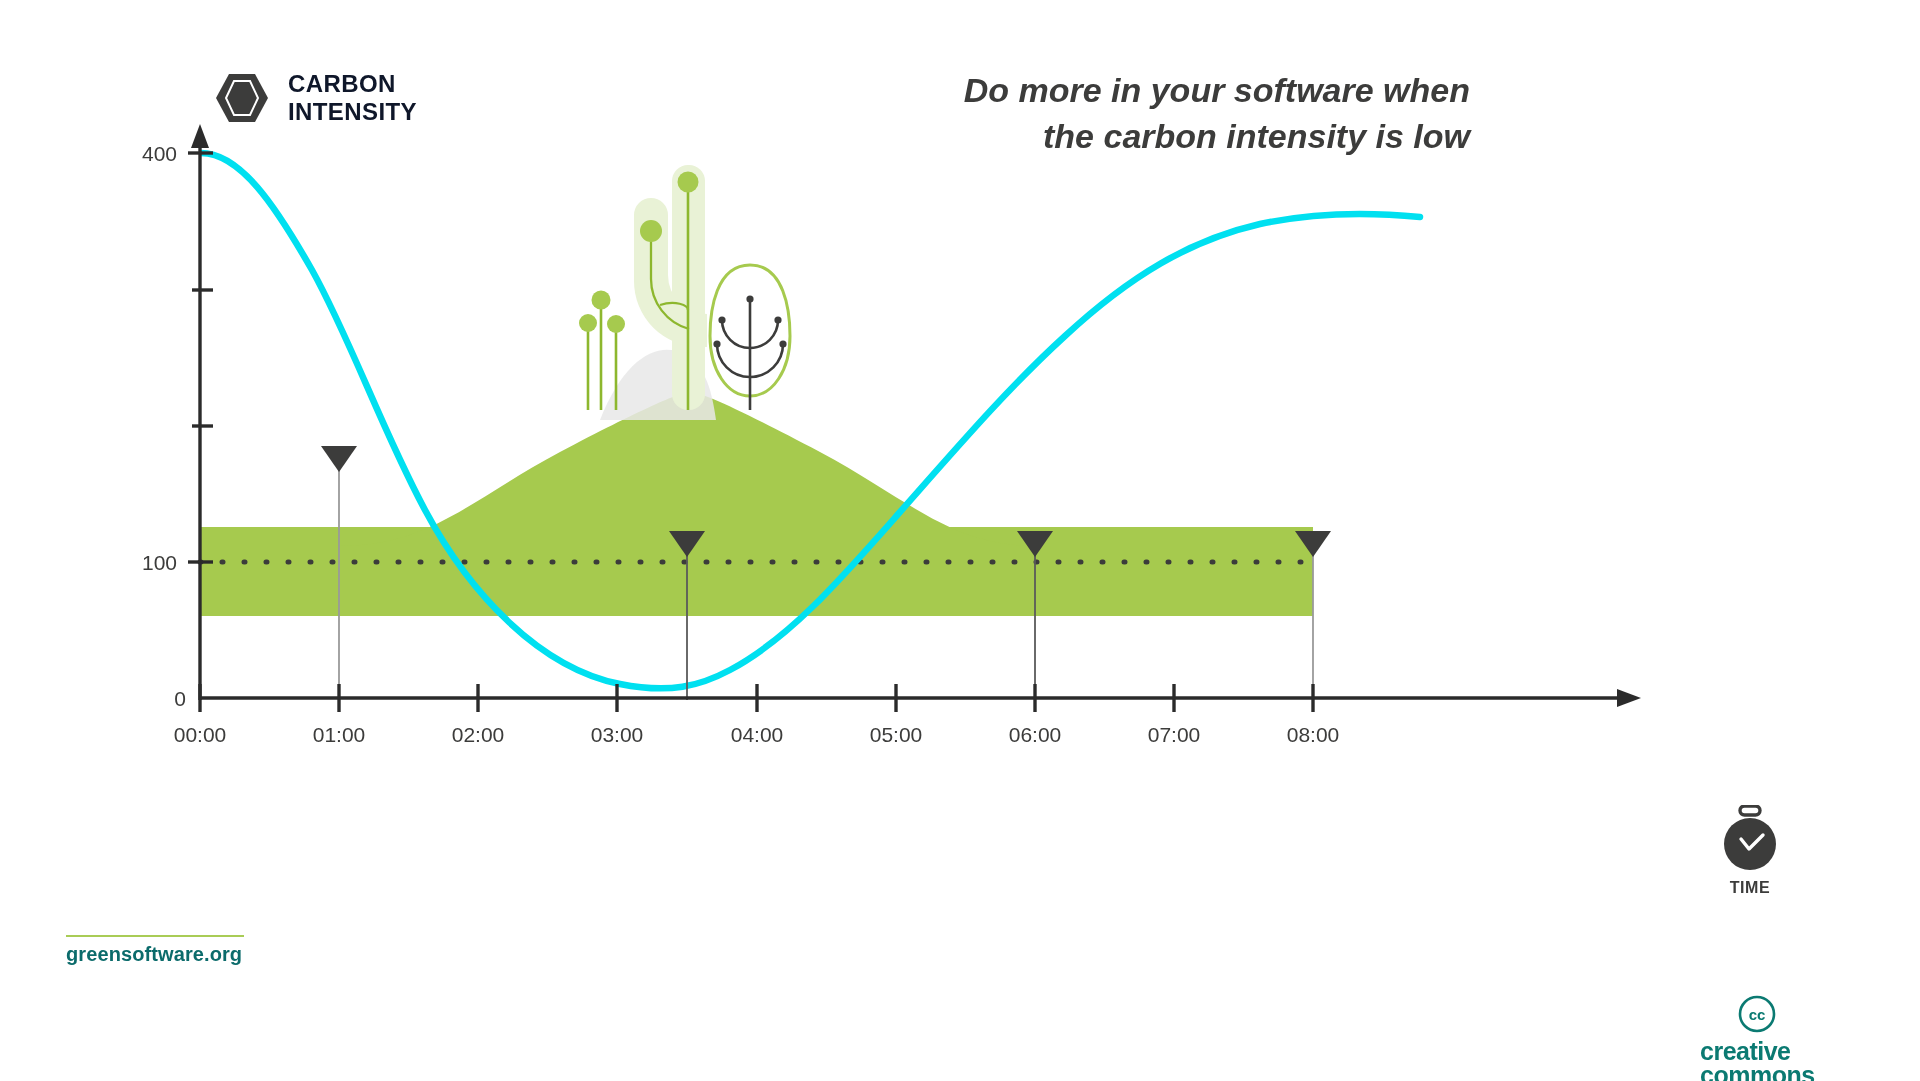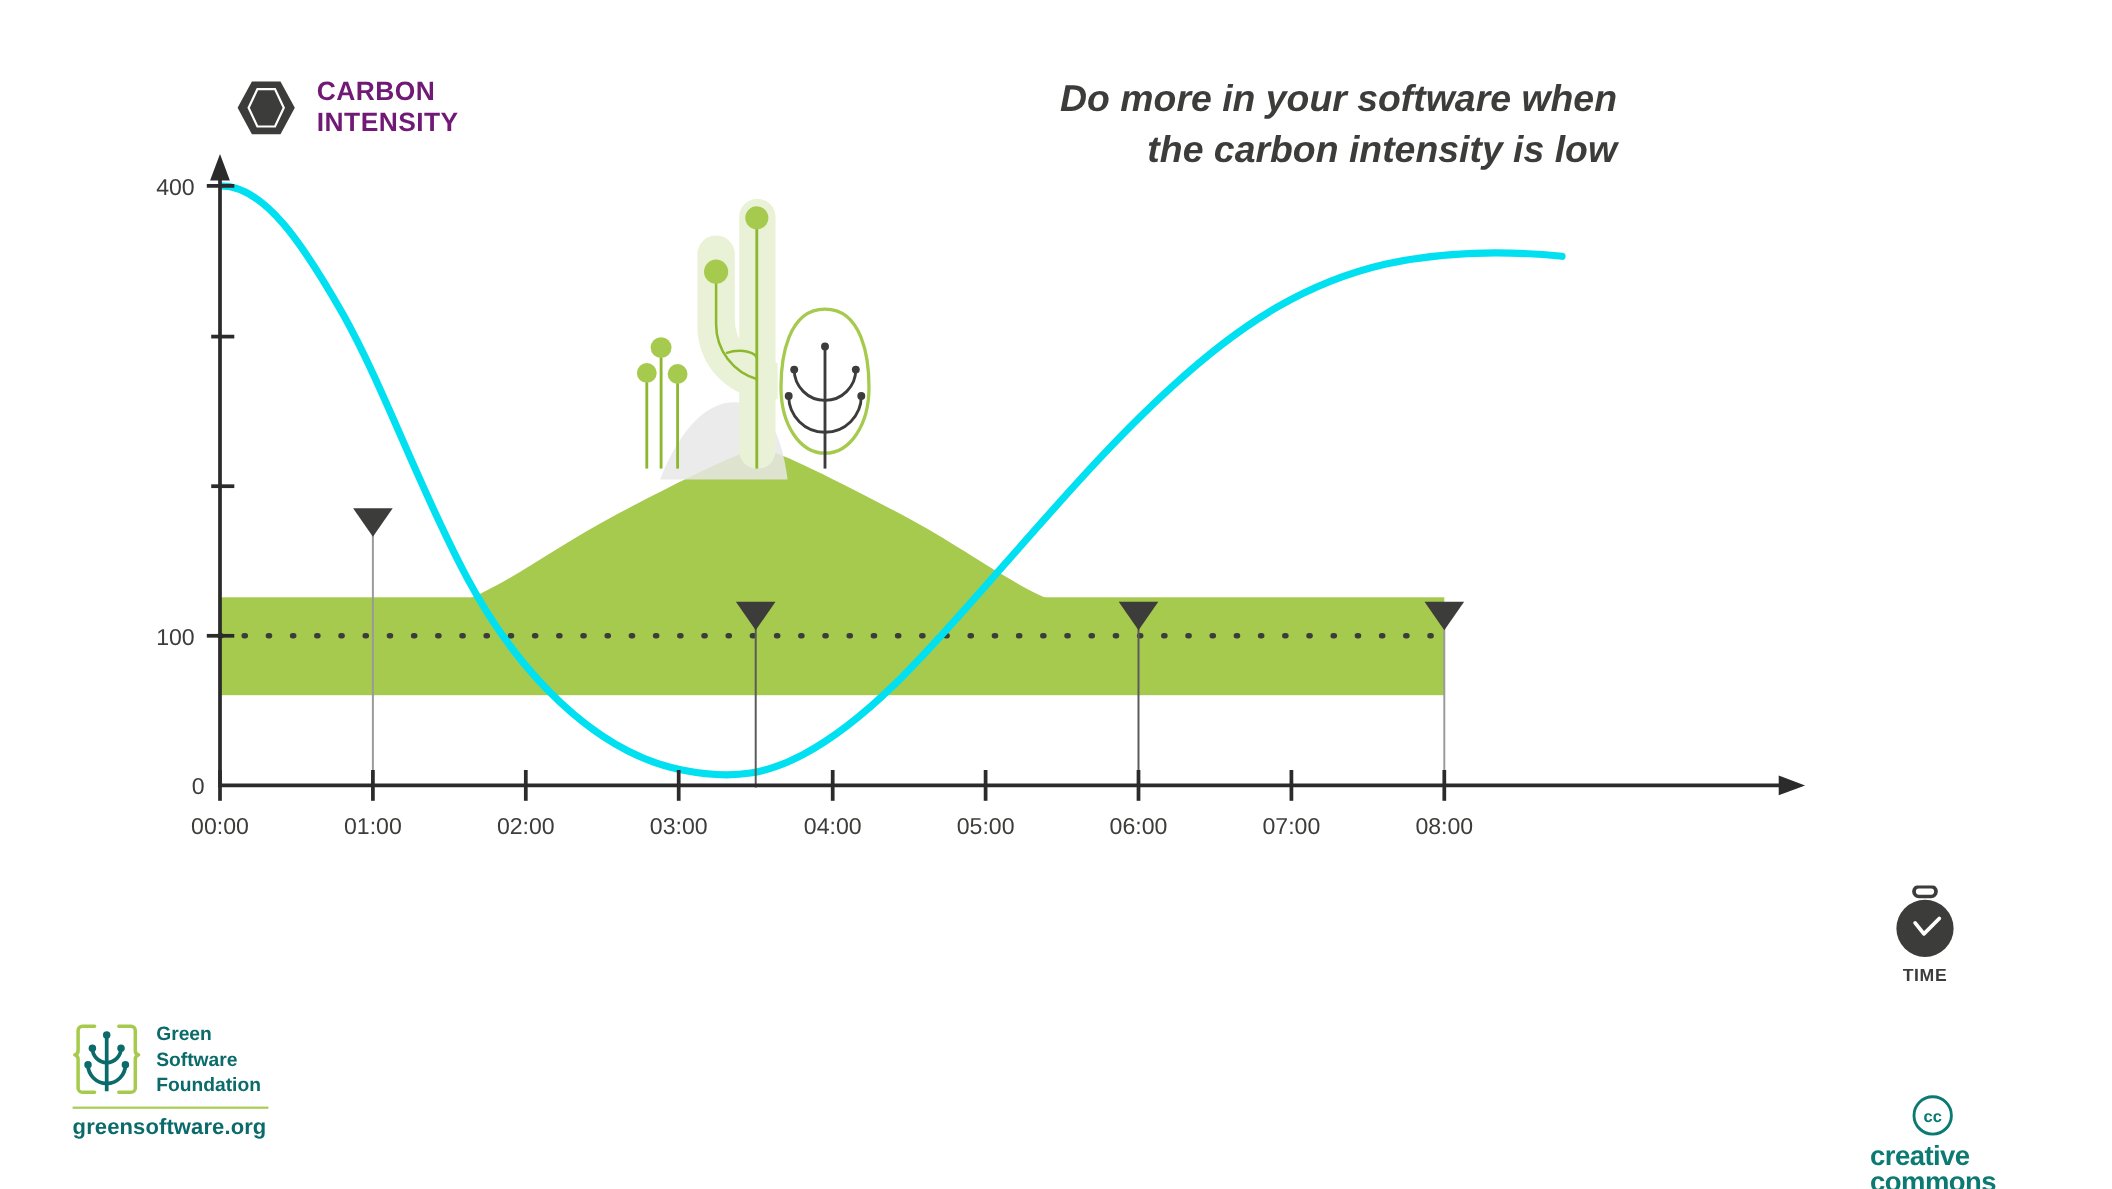--- a/index.html
+++ b/index.html
@@ -25,21 +25,21 @@
     display: flex;
     align-items: center;
     gap: 18px;
   }
   #hexagon-icon { width: 56px; height: 56px; display: block; }
   #axis-title-text {
     font-size: 24px;
     font-weight: bold;
     line-height: 1.18;
     letter-spacing: 0.4px;
-    color: #701a75;
+    color: #0f172a;
     white-space: pre-line;
   }
 
   #headline {
     position: absolute;
     right: 450px;
     top: 68px;
     width: 760px;
     text-align: right;
     font-size: 34px;
@@ -47,21 +47,21 @@
     line-height: 1.35;
     color: #3c3c3b;
     white-space: pre-line;
     font-style: italic;
   }
 
   
   #plot-area {
     position: absolute;
     left: 0;
-    top: 16px;
+    top: 0;
     width: 1920px;
     height: 924px;
   }
   #plot-svg { display: block; width: 1920px; height: 1081px; }
 
   .tick-label {
     font-family: "Liberation Sans", sans-serif;
     font-size: 21px;
     fill: #3c3c3b;
   }
@@ -291,39 +291,20 @@
     <svg id="stopwatch-icon" viewBox="0 0 62 68" aria-hidden="true">
       <rect x="21" y="1" width="20" height="9" rx="4.5" fill="none" stroke="#3c3c3b" stroke-width="3.4"></rect>
       <circle cx="31" cy="39" r="26" fill="#3c3c3b"></circle>
       <path d="M 22 34 L 30 44 L 44 30" fill="none" stroke="#ffffff" stroke-width="3.4" stroke-linecap="round" stroke-linejoin="round"></path>
     </svg>
   </span>
   <div id="time-legend-label">TIME</div>
 </div>
 
 <div id="gsf-logo">
-  <div id="gsf-logo-row">
-    <span>
-      <svg id="gsf-mark" viewBox="0 0 62 66" aria-hidden="true">
-        <path d="M 20 3 H 9 a 4 4 0 0 0 -4 4 V 25 a 4 4 0 0 1 -3 4 a 4 4 0 0 1 3 4 V 59 a 4 4 0 0 0 4 4 H 20" fill="none" stroke="#A6CA4E" stroke-width="3.2" stroke-linecap="round" stroke-linejoin="round"></path>
-        <path d="M 42 3 H 53 a 4 4 0 0 1 4 4 V 25 a 4 4 0 0 0 3 4 a 4 4 0 0 0 -3 4 V 59 a 4 4 0 0 1 -4 4 H 42" fill="none" stroke="#A6CA4E" stroke-width="3.2" stroke-linecap="round" stroke-linejoin="round"></path>
-        <line x1="31" y1="12" x2="31" y2="62" stroke="#0b6b6b" stroke-width="3.4"></line>
-        <circle cx="31" cy="11" r="3.4" fill="#0b6b6b"></circle>
-        <path d="M 18 23 A 13 13 0 0 0 44 23" fill="none" stroke="#0b6b6b" stroke-width="3.4"></path>
-        <circle cx="18" cy="23" r="3.4" fill="#0b6b6b"></circle>
-        <circle cx="44" cy="23" r="3.4" fill="#0b6b6b"></circle>
-        <path d="M 14 38 A 17 17 0 0 0 48 38" fill="none" stroke="#0b6b6b" stroke-width="3.4"></path>
-        <circle cx="14" cy="38" r="3.4" fill="#0b6b6b"></circle>
-        <circle cx="48" cy="38" r="3.4" fill="#0b6b6b"></circle>
-      </svg>
-    </span>
-    <div id="gsf-wordmark">Green
-Software
-Foundation</div>
-  </div>
   <div id="gsf-rule"></div>
   <div id="gsf-url">greensoftware.org</div>
 </div>
 
 <div id="cc-logo">
   <span>
     <svg id="cc-badge-icon" viewBox="0 0 38 38" aria-hidden="true">
       <circle cx="19" cy="19" r="17" fill="none" stroke="#0b7a72" stroke-width="2.6"></circle>
       <text x="19" y="25" text-anchor="middle" font-family="Liberation Sans, sans-serif" font-size="15" font-weight="bold" fill="#0b7a72">cc</text>
     </svg>

